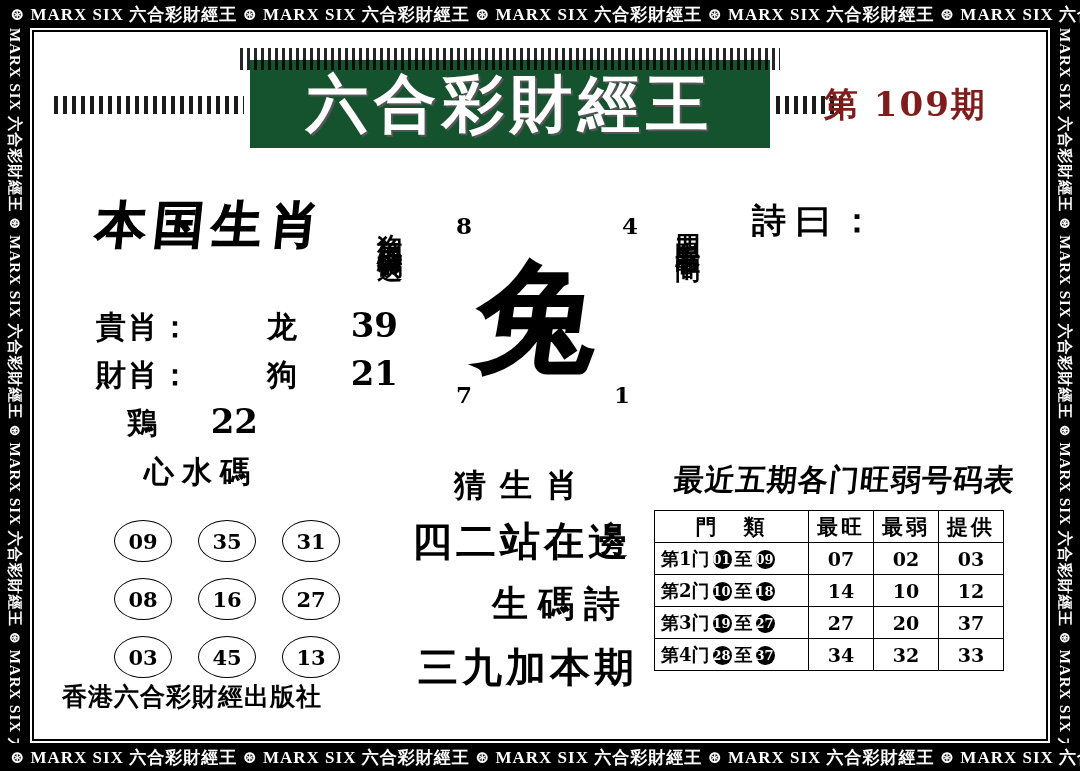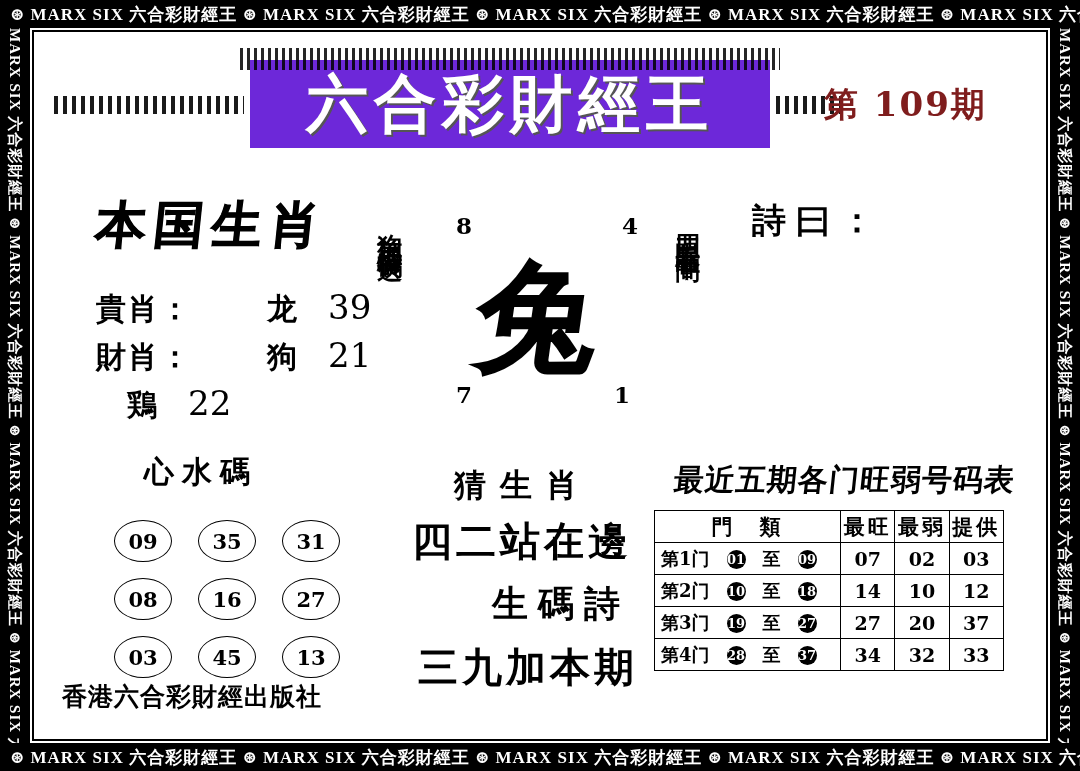--- a/index.html
+++ b/index.html
@@ -56,21 +56,21 @@
     width:1012px;height:707px;
   }
 
   
   .masthead{
     position:absolute;left:0;top:8px;width:1012px;height:110px;
   }
   .mast-title{
     position:absolute;left:216px;top:20px;
     width:520px;height:88px;
-    background:#6d28d9;
+    background:#14532d;
     color:#fff;
     font-family:"DejaVu Serif","Liberation Serif",serif;
     font-weight:bold;
     font-size:62px;
     letter-spacing:6px;
     display:flex;align-items:center;justify-content:center;
     text-shadow:2px 2px 0 #555;
   }
   .mast-title::after{
     content:"";
@@ -96,36 +96,36 @@
 
   
   .zodiac-head{
     position:absolute;left:62px;top:160px;
     font-family:"DejaVu Serif","Liberation Serif",serif;
     font-weight:bold;font-size:50px;letter-spacing:8px;
     color:#000;
     -webkit-text-stroke:1px #000;
     transform:skewX(-6deg);
   }
-  .zodiac-rows{position:absolute;left:62px;top:255px;}
+  .zodiac-rows{position:absolute;left:62px;top:273px;}
   .z-row{display:flex;align-items:baseline;height:48px;}
   .z-label{
     width:140px;
     font-family:"DejaVu Serif","Liberation Serif",serif;
     font-weight:bold;font-size:30px;letter-spacing:2px;
   }
   .z-animal{
     width:92px;text-align:center;
     font-family:"DejaVu Serif","Liberation Serif",serif;
     font-weight:bold;font-size:30px;
   }
   .z-num{
-    width:70px;
-    font-family:"DejaVu Serif","Liberation Serif",serif;
-    font-weight:normal;font-size:34px;
+    width:70px;text-align:right;
+    font-family:"DejaVu Serif","Liberation Serif",serif;
+    font-weight:bold;font-size:34px;
   }
 
   
   .lucky-head{
     position:absolute;left:110px;top:420px;
     font-family:"DejaVu Serif","Liberation Serif",serif;
     font-weight:bold;font-size:30px;letter-spacing:8px;
   }
   .lucky-grid{
     position:absolute;left:80px;top:480px;
@@ -232,21 +232,21 @@
     font-weight:bold;
     text-align:center;
     height:31px;
     padding:0 2px;
   }
   .tbl th{font-size:21px;letter-spacing:3px;}
   .tbl td.gate{text-align:left;padding-left:6px;font-size:18px;white-space:nowrap;}
   .dot{
     display:inline-block;width:19px;height:19px;line-height:19px;
     border-radius:50%;background:#000;color:#fff;font-size:13px;
-    text-align:center;vertical-align:middle;margin:0 17px;
+    text-align:left;vertical-align:middle;margin:0 3px;
   }
 </style>
 </head>
 <body>
 
 <div class="page">
 
   <div class="marquee top">
     <span class="strip-h">⊛ MARX SIX    六合彩財經王 ⊛ MARX SIX    六合彩財經王 ⊛ MARX SIX    六合彩財經王 ⊛ MARX SIX    六合彩財經王 ⊛ MARX SIX    六合彩財經王</span>
   </div>

